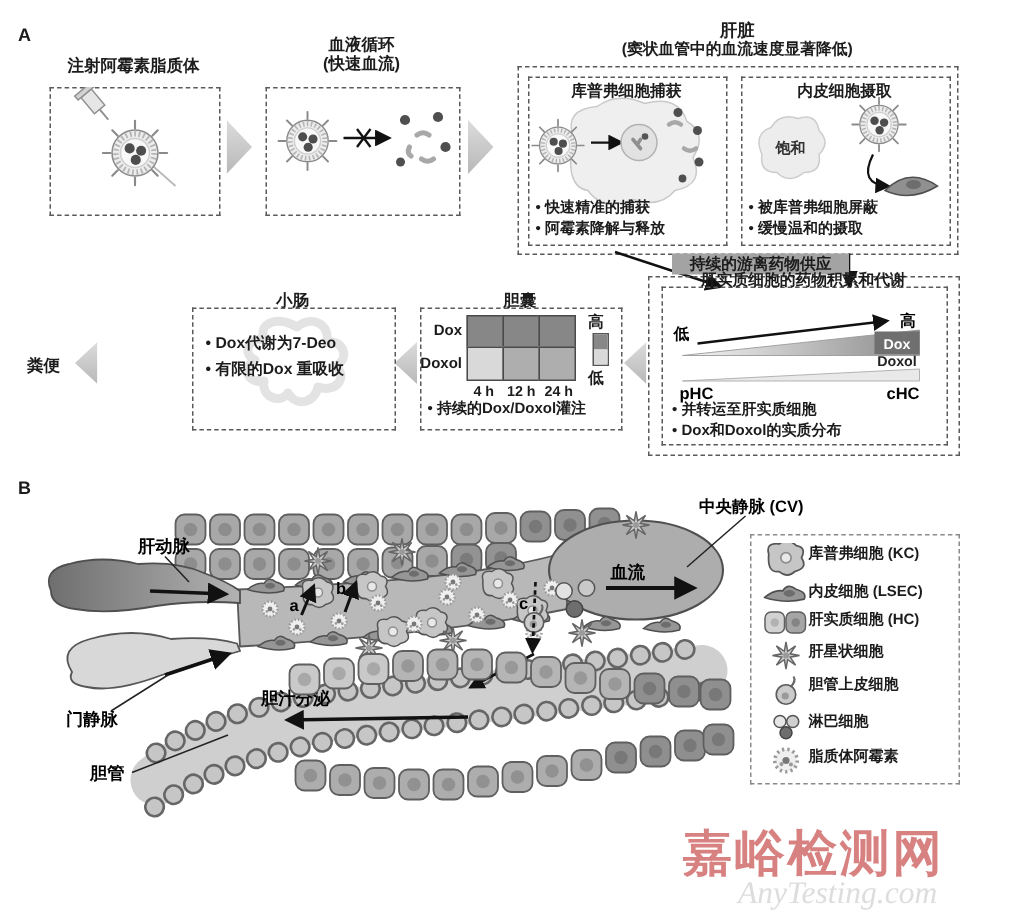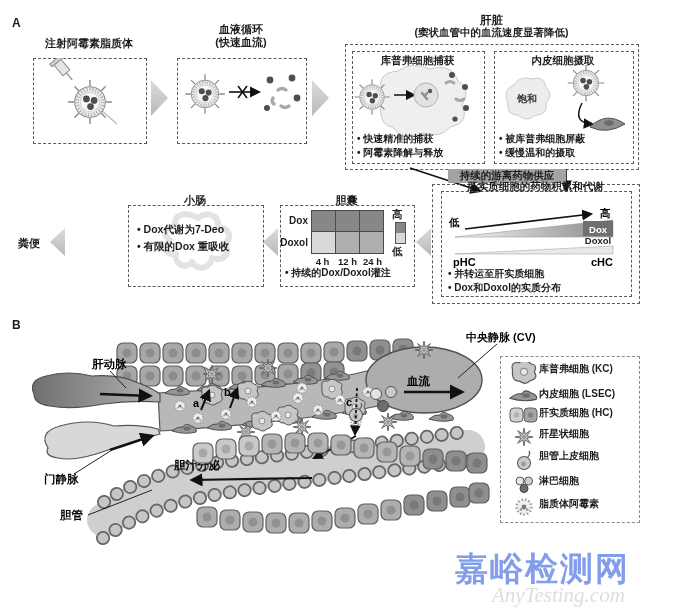--- a/index.html
+++ b/index.html
@@ -23,21 +23,21 @@
   .collbl span{width:25px;text-align:center;}
   .legend{position:absolute;left:500px;top:356px;width:140px;height:167px;border:1px dashed #8a8a8a;
           display:flex;flex-direction:column;justify-content:space-evenly;padding:2px 0;box-sizing:border-box;}
   .lrow{display:flex;gap:0;padding-left:8px;}
   .lrow .lbl{font-size:10px;font-weight:bold;white-space:nowrap;}
   .caption{position:absolute;left:0;top:548px;width:680px;text-align:center;z-index:2;
            font-family:"Liberation Serif","DejaVu Serif",serif;color:#141414;}
   .caption .c1{font-size:11px;line-height:15px;}
   .caption .c3{font-size:13px;font-weight:bold;margin-top:4px;}
   .caption .c3 .fl{margin-right:10px;}
-  .wm1{position:absolute;left:455px;top:547px;font-size:33px;font-weight:bold;color:#1d4ed8;opacity:.55;
+  .wm1{position:absolute;left:455px;top:547px;font-size:33px;font-weight:bold;color:#b91c1c;opacity:.55;
        letter-spacing:2px;z-index:1;white-space:nowrap;}
   .wm2{position:absolute;left:492px;top:583px;font-size:21px;font-style:italic;color:#cfcfcf;opacity:.7;
        z-index:1;font-family:"Liberation Serif","DejaVu Serif",serif;white-space:nowrap;}
   svg text{font-family:"Liberation Sans","DejaVu Sans",sans-serif;}
 </style>
 </head>
 <body>
 
 <svg style="position:absolute;width:0;height:0" aria-hidden="true">
   <defs>

